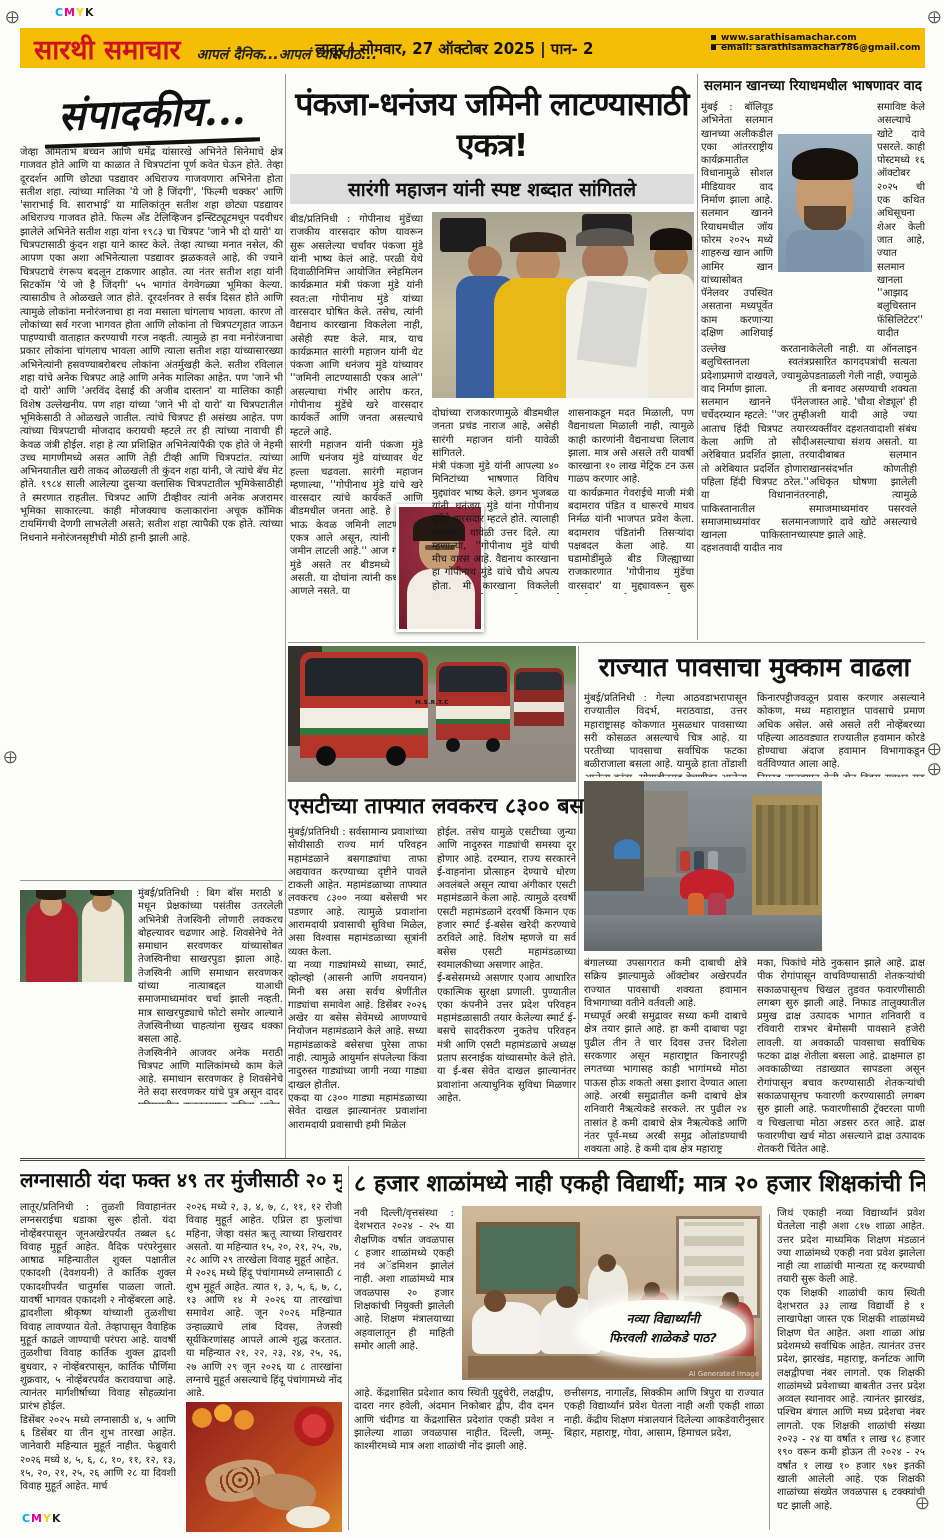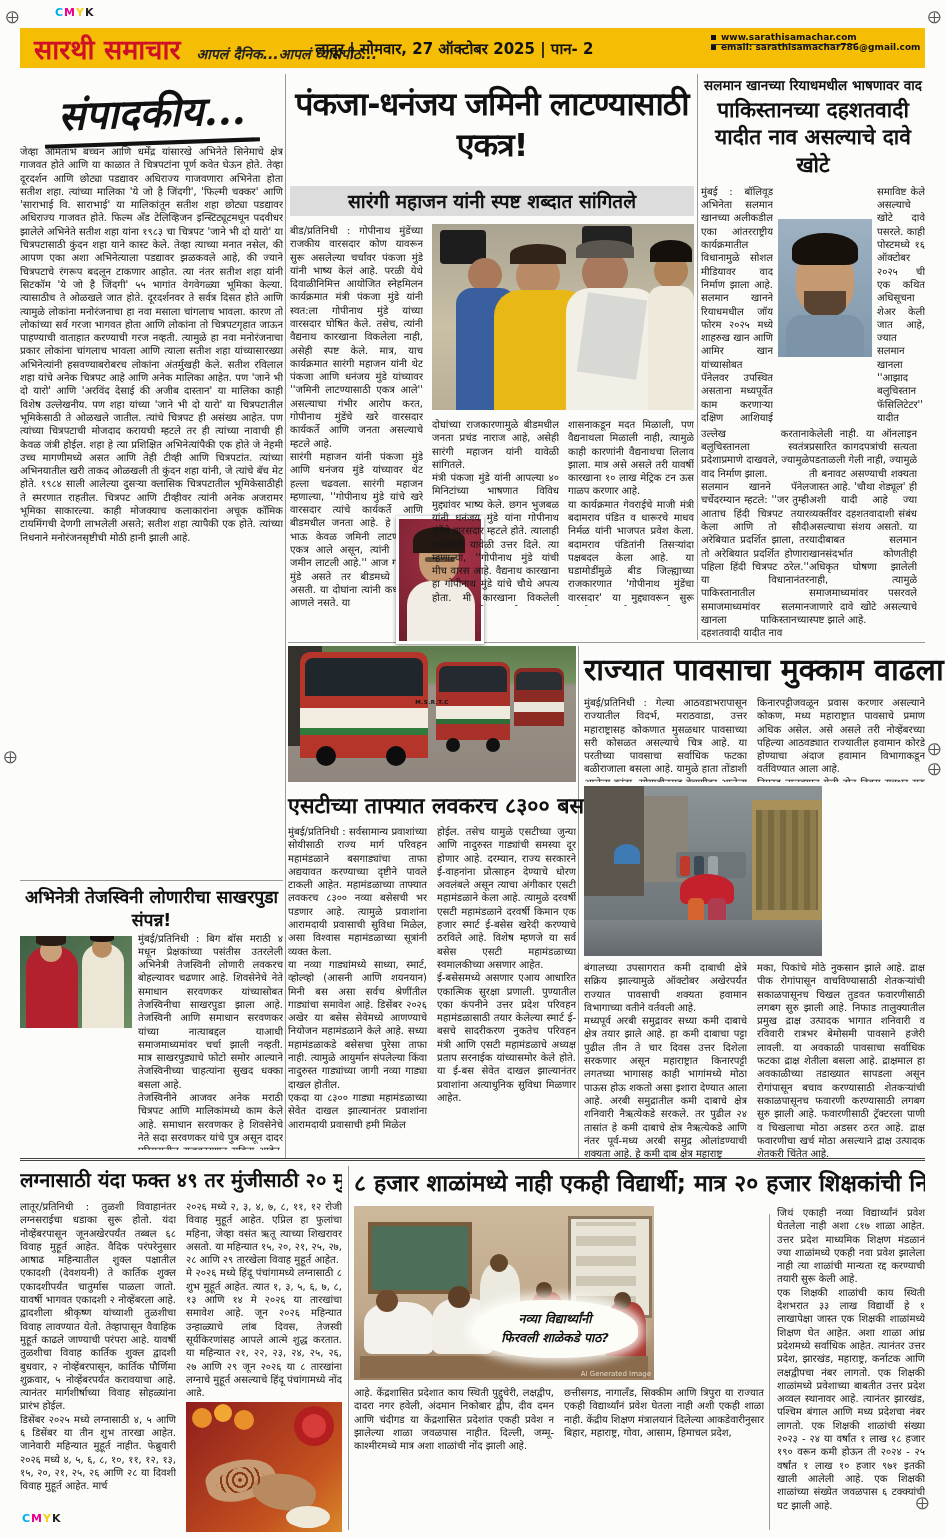--- a/index.html
+++ b/index.html
@@ -78,36 +78,35 @@
   <div class="abs vrule" style="left:769px;top:1214px;height:316px"></div>
 
   <div class="abs" style="left:20px;top:80px;width:263px;height:796px;overflow:hidden">
     <div style="text-align:center;margin-top:4px">
       <span class="edit-script">संपादकीय...</span>
     </div>
     <div class="body-txt" style="height:688px">जेव्हा अमिताभ बच्चन आणि धर्मेंद्र यांसारखे अभिनेते सिनेमाचे क्षेत्र गाजवत होते आणि या काळात ते चित्रपटांना पूर्ण कवेत घेऊन होते. तेव्हा दूरदर्शन आणि छोट्या पडद्यावर अधिराज्य गाजवणारा अभिनेता होता सतीश शहा. त्यांच्या मालिका 'ये जो है जिंदगी', 'फिल्मी चक्कर' आणि 'साराभाई वि. साराभाई' या मालिकांतून सतीश शहा छोट्या पडद्यावर अधिराज्य गाजवत होते. फिल्म अँड टेलिव्हिजन इन्स्टिट्यूटमधून पदवीधर झालेले अभिनेते सतीश शहा यांना १९८३ चा चित्रपट 'जाने भी दो यारो' या चित्रपटासाठी कुंदन शहा याने कास्ट केले. तेव्हा त्याच्या मनात नसेल, की आपण एका अशा अभिनेत्याला पडद्यावर झळकवले आहे, की ज्याने चित्रपटाचे रंगरूप बदलून टाकणार आहोत. त्या नंतर सतीश शहा यांनी सिटकॉम 'ये जो है जिंदगी' ५५ भागांत वेगवेगळ्या भूमिका केल्या. त्यासाठीच ते ओळखले जात होते. दूरदर्शनवर ते सर्वत्र दिसत होते आणि त्यामुळे लोकांना मनोरंजनाचा हा नवा मसाला चांगलाच भावला. कारण तो लोकांच्या सर्व गरजा भागवत होता आणि लोकांना तो चित्रपटगृहात जाऊन पाहण्याची वाताहात करण्याची गरज नव्हती. त्यामुळे हा नवा मनोरंजनाचा प्रकार लोकांना चांगलाच भावला आणि त्याला सतीश शहा यांच्यासारख्या अभिनेत्यांनी हसवण्याबरोबरच लोकांना अंतर्मुखही केले. सतीश रविलाल शहा यांचे अनेक चित्रपट आहे आणि अनेक मालिका आहेत. पण 'जाने भी दो यारो' आणि 'अरविंद देसाई की अजीब दास्तान' या मालिका काही विशेष उल्लेखनीय. पण शहा यांच्या 'जाने भी दो यारो' या चित्रपटातील भूमिकेसाठी ते ओळखले जातील. त्यांचे चित्रपट ही असंख्य आहेत. पण त्यांच्या चित्रपटाची मोजदाद करायची म्हटले तर ही त्यांच्या नावाची ही केवळ जंत्री होईल. शहा हे त्या प्रशिक्षित अभिनेत्यांपैकी एक होते जे नेहमी उच्च मागणीमध्ये असत आणि तेही टीव्ही आणि चित्रपटांत. त्यांच्या अभिनयातील खरी ताकद ओळखली ती कुंदन शहा यांनी, जे त्यांचे बॅच मेट होते. १९८४ साली आलेल्या दुसऱ्या क्लासिक चित्रपटातील भूमिकेसाठीही ते स्मरणात राहतील. चित्रपट आणि टीव्हीवर त्यांनी अनेक अजरामर भूमिका साकारल्या. काही मोजक्याच कलाकारांना अचूक कॉमिक टायमिंगची देणगी लाभलेली असते; सतीश शहा त्यापैकी एक होते. त्यांच्या निधनाने मनोरंजनसृष्टीची मोठी हानी झाली आहे.</div>
   </div>
 
   <div class="abs" style="left:20px;top:886px;width:263px;height:270px;overflow:hidden">
-    <div style="font-size:17.5px;font-weight:bold;text-align:center;line-height:1.3">अभिनेत्री तेजस्विनी लोणारीचा साखरपुडा संपन्न!</div>
     <div class="ph" style="float:left;width:112px;height:92px;margin:4px 6px 2px 0;background:linear-gradient(135deg,#3f5f45,#6d8f63)">
       <div style="left:6px;top:10px;width:52px;height:82px;background:#b3212f;border-radius:22px 22px 0 0"></div>
       <div style="left:20px;top:4px;width:22px;height:22px;background:#caa07a;border-radius:50%"></div>
       <div style="left:16px;top:0px;width:30px;height:10px;background:#2a1d15;border-radius:0 0 40% 40%"></div>
       <div style="left:62px;top:8px;width:42px;height:84px;background:#ece6d6;border-radius:18px 18px 0 0"></div>
       <div style="left:72px;top:2px;width:20px;height:20px;background:#b98c62;border-radius:50%"></div>
       <div style="left:70px;top:-2px;width:24px;height:8px;background:#1c1410;border-radius:0 0 40% 40%"></div>
     </div>
     <div class="body-txt" style="height:218px">मुंबई/प्रतिनिधी : बिग बॉस मराठी ४ मधून प्रेक्षकांच्या पसंतीस उतरलेली अभिनेत्री तेजस्विनी लोणारी लवकरच बोहल्यावर चढणार आहे. शिवसेनेचे नेते समाधान सरवणकर यांच्यासोबत तेजस्विनीचा साखरपुडा झाला आहे. तेजस्विनी आणि समाधान सरवणकर यांच्या नात्याबद्दल याआधी समाजमाध्यमांवर चर्चा झाली नव्हती. मात्र साखरपुड्याचे फोटो समोर आल्याने तेजस्विनीच्या चाहत्यांना सुखद धक्का बसला आहे.
 तेजस्विनीने आजवर अनेक मराठी चित्रपट आणि मालिकांमध्ये काम केले आहे. समाधान सरवणकर हे शिवसेनेचे नेते सदा सरवणकर यांचे पुत्र असून दादर परिसरातील राजकारणात सक्रिय आहेत. त्यामुळे कलाक्षेत्र आणि राजकीय वर्तुळ अशा दोन्ही क्षेत्रांतून या जोडप्यावर शुभेच्छांचा वर्षाव होत आहे. साखरपुड्याच्या कार्यक्रमाला दोन्ही कुटुंबांतील मोजकीच मंडळी उपस्थित होती. लाल रंगाच्या शालूत तेजस्विनीचा अतिशय सुंदर लूक दिसून आला, तर समाधान यांनी पांढऱ्या रंगाचा कुर्ता परिधान केला होता. लग्नाचा मुहूर्त लवकरच जाहीर होणार असल्याचे समजते.</div>
   </div>
 
   <div class="abs" style="left:290px;top:84px;width:404px">
     <div class="main-head">पंकजा-धनंजय जमिनी लाटण्यासाठी एकत्र!</div>
-    <div class="gray-sub" style="font-size:19px;padding:2px 8px;margin-top:20px">सारंगी महाजन यांनी स्पष्ट शब्दात सांगितले</div>
+    <div class="gray-sub" style="font-size:19px;padding:2px 8px;margin-top:8px">सारंगी महाजन यांनी स्पष्ट शब्दात सांगितले</div>
     <div style="position:relative;height:382px;margin-top:8px">
       <div class="body-txt abs" style="left:0;top:0;width:133px;height:382px">बीड/प्रतिनिधी : गोपीनाथ मुंडेंच्या राजकीय वारसदार कोण यावरून सुरू असलेल्या चर्चांवर पंकजा मुंडे यांनी भाष्य केलं आहे. परळी येथे दिवाळीनिमित्त आयोजित स्नेहमिलन कार्यक्रमात मंत्री पंकजा मुंडे यांनी स्वत:ला गोपीनाथ मुंडे यांच्या वारसदार घोषित केले. तसेच, त्यांनी वैद्यनाथ कारखाना विकलेला नाही, असेही स्पष्ट केले. मात्र, याच कार्यक्रमात सारंगी महाजन यांनी थेट पंकजा आणि धनंजय मुंडे यांच्यावर ''जमिनी लाटण्यासाठी एकत्र आले'' असल्याचा गंभीर आरोप करत, गोपीनाथ मुंडेंचे खरे वारसदार कार्यकर्ते आणि जनता असल्याचे म्हटले आहे.
 सारंगी महाजन यांनी पंकजा मुंडे आणि धनंजय मुंडे यांच्यावर थेट हल्ला चढवला. सारंगी महाजन म्हणाल्या, ''गोपीनाथ मुंडे यांचे खरे वारसदार त्यांचे कार्यकर्ते आणि बीडमधील जनता आहे. हे बहीण–भाऊ केवळ जमिनी लाटण्यासाठी एकत्र आले असून, त्यांनी माझीही जमीन लाटली आहे.'' आज गोपीनाथ मुंडे असते तर बीडमध्ये शांतता असती. या दोघांना त्यांनी कधीच पुढे आणले नसते. या</div>
 
       <div class="ph abs" style="left:142px;top:0;width:262px;height:186px;background:linear-gradient(180deg,#a9a391 0%,#c9c0a6 55%,#b9ae96 100%)">
         <div style="left:8px;top:6px;width:46px;height:34px;background:#1d1d1d;border-radius:4px"></div>
         <div style="left:150px;top:2px;width:50px;height:26px;background:#222;border-radius:4px"></div>
         <div style="left:36px;top:34px;width:34px;height:34px;background:#a9795a;border-radius:50%"></div>
         <div style="left:24px;top:64px;width:60px;height:122px;background:#3a5f9e;border-radius:16px 16px 0 0"></div>
         <div style="left:84px;top:30px;width:44px;height:44px;background:#b98a66;border-radius:50%"></div>
@@ -132,21 +131,20 @@
         <div class="body-txt" style="width:127px;height:188px">दोघांच्या राजकारणामुळे बीडमधील जनता प्रचंड नाराज आहे, असेही सारंगी महाजन यांनी यावेळी सांगितले.
 मंत्री पंकजा मुंडे यांनी आपल्या ४० मिनिटांच्या भाषणात विविध मुद्द्यांवर भाष्य केले. छगन भुजबळ यांनी धनंजय मुंडे यांना गोपीनाथ मुंडेंचे वारसदार म्हटले होते. त्यालाही पंकजांनी यावेळी उत्तर दिले. त्या म्हणाल्या, ''गोपीनाथ मुंडे यांची मीच वारस आहे. वैद्यनाथ कारखाना हा गोपीनाथ मुंडे यांचे चौथे अपत्य होता. मी कारखाना विकलेली पंकजा मुंडे नाही.'' सर्व कारखान्यांना</div>
         <div class="body-txt" style="width:126px;height:188px">शासनाकडून मदत मिळाली, पण वैद्यनाथला मिळाली नाही, त्यामुळे काही कारणांनी वैद्यनाथचा लिलाव झाला. मात्र असे असले तरी यावर्षी कारखाना १० लाख मेट्रिक टन ऊस गाळप करणार आहे.
 या कार्यक्रमात गेवराईचे माजी मंत्री बदामराव पंडित व धारूरचे माधव निर्मळ यांनी भाजपत प्रवेश केला. बदामराव पंडितांनी तिसऱ्यांदा पक्षबदल केला आहे. या घडामोडींमुळे बीड जिल्ह्याच्या राजकारणात 'गोपीनाथ मुंडेंचा वारसदार' या मुद्द्यावरून सुरू असलेल्या चर्चांना आणखी धार चढली आहे.</div>
       </div>
     </div>
   </div>
 
   <div class="abs" style="left:701px;top:76px;width:224px;height:562px;overflow:hidden">
     <div style="font-size:13.5px;font-weight:bold;text-align:center;white-space:nowrap">सलमान खानच्या रियाधमधील भाषणावर वाद</div>
-    <div style="font-size:21px;font-weight:bold;text-align:center;line-height:1.3;margin-top:3px">पाकिस्तानच्या दहशतवादी यादीत नाव असल्याचे दावे खोटे</div>
     <div style="display:flex;gap:5px;margin-top:6px;height:238px">
       <div class="body-txt" style="width:72px;height:238px">मुंबई : बॉलिवूड अभिनेता सलमान खानच्या अलीकडील एका आंतरराष्ट्रीय कार्यक्रमातील विधानामुळे सोशल मीडियावर वाद निर्माण झाला आहे. सलमान खानने रियाधमधील जॉय फोरम २०२५ मध्ये शाहरुख खान आणि आमिर खान यांच्यासोबत पॅनेलवर उपस्थित असताना मध्यपूर्वेत काम करणाऱ्या दक्षिण आशियाई समुदायाचा</div>
       <div style="width:94px">
         <div class="ph" style="width:94px;height:138px;margin-top:34px;background:linear-gradient(180deg,#9db1c2,#8098ab)">
           <div style="left:18px;top:30px;width:58px;height:66px;background:#c59a72;border-radius:42%"></div>
           <div style="left:14px;top:14px;width:66px;height:32px;background:#17110c;border-radius:50% 50% 20% 20%"></div>
           <div style="left:26px;top:72px;width:42px;height:26px;background:#5a4331;border-radius:0 0 45% 45%"></div>
           <div style="left:8px;top:96px;width:78px;height:42px;background:#7d93a8;border-radius:16px 16px 0 0"></div>
         </div>
       </div>
@@ -183,21 +181,21 @@
     <div style="display:flex;gap:10px">
       <div class="body-txt" style="width:139px;height:312px">मुंबई/प्रतिनिधी : सर्वसामान्य प्रवाशांच्या सोयीसाठी राज्य मार्ग परिवहन महामंडळाने बसगाड्यांचा ताफा अद्ययावत करण्याच्या दृष्टीने पावले टाकली आहेत. महामंडळाच्या ताफ्यात लवकरच ८३०० नव्या बसेसची भर पडणार आहे. त्यामुळे प्रवाशांना आरामदायी प्रवासाची सुविधा मिळेल, असा विश्वास महामंडळाच्या सूत्रांनी व्यक्त केला.
 या नव्या गाड्यांमध्ये साध्या, स्मार्ट, व्होल्व्हो (आसनी आणि शयनयान) मिनी बस असा सर्वच श्रेणींतील गाड्यांचा समावेश आहे. डिसेंबर २०२६ अखेर या बसेस सेवेमध्ये आणण्याचे नियोजन महामंडळाने केले आहे. सध्या महामंडळाकडे बसेसचा पुरेसा ताफा नाही. त्यामुळे आयुर्मान संपलेल्या किंवा नादुरुस्त गाड्यांच्या जागी नव्या गाड्या दाखल होतील.
 एकदा या ८३०० गाड्या महामंडळाच्या सेवेत दाखल झाल्यानंतर प्रवाशांना आरामदायी प्रवासाची हमी मिळेल</div>
       <div class="body-txt" style="width:139px;height:312px">होईल. तसेच यामुळे एसटीच्या जुन्या आणि नादुरुस्त गाड्यांची समस्या दूर होणार आहे. दरम्यान, राज्य सरकारने ई-वाहनांना प्रोत्साहन देण्याचे धोरण अवलंबले असून त्याचा अंगीकार एसटी महामंडळाने केला आहे. त्यामुळे दरवर्षी एसटी महामंडळाने दरवर्षी किमान एक हजार स्मार्ट ई-बसेस खरेदी करण्याचे ठरविले आहे. विशेष म्हणजे या सर्व बसेस एसटी महामंडळाच्या स्वमालकीच्या असणार आहेत.
 ई-बसेसमध्ये असणार एआय आधारित एकात्मिक सुरक्षा प्रणाली. पुण्यातील एका कंपनीने उत्तर प्रदेश परिवहन महामंडळासाठी तयार केलेल्या स्मार्ट ई-बसचे सादरीकरण नुकतेच परिवहन मंत्री आणि एसटी महामंडळाचे अध्यक्ष प्रताप सरनाईक यांच्यासमोर केले होते. या ई-बस सेवेत दाखल झाल्यानंतर प्रवाशांना अत्याधुनिक सुविधा मिळणार आहेत.</div>
     </div>
   </div>
 
   <div class="abs" style="left:584px;top:648px;width:341px">
-    <div class="head-md" style="font-size:30px">राज्यात पावसाचा मुक्काम वाढला</div>
+    <div class="head-md" style="font-size:26px">राज्यात पावसाचा मुक्काम वाढला</div>
     <div style="display:flex;gap:10px;margin-top:7px">
       <div class="body-txt" style="width:163px;height:86px">मुंबई/प्रतिनिधी : गेल्या आठवडाभरापासून राज्यातील विदर्भ, मराठवाडा, उत्तर महाराष्ट्रासह कोकणात मुसळधार पावसाच्या सरी कोसळत असल्याचे चित्र आहे. या परतीच्या पावसाचा सर्वाधिक फटका बळीराजाला बसला आहे. यामुळे हाता तोंडाशी आलेला कांदा, सोयाबीनसह वेचणीवर आलेला कापूस, मका, टोमॅटो, भाजीपाला आदी पिकांचे मोठे नुकसान झाले</div>
       <div class="body-txt" style="width:168px;height:86px">किनारपट्टीजवळून प्रवास करणार असल्याने कोकण, मध्य महाराष्ट्रात पावसाचे प्रमाण अधिक असेल. असे असले तरी नोव्हेंबरच्या पहिल्या आठवड्यात राज्यातील हवामान कोरडे होण्याचा अंदाज हवामान विभागाकडून वर्तविण्यात आला आहे.
 निफाड तालुक्यात गेली दोन दिवस रात्रभर सुरु राहिलेल्या बेमोसमी पावसाने द्राक्ष, कांदा,</div>
     </div>
     <div style="display:flex;gap:8px;margin-top:4px">
       <div class="ph" style="width:238px;height:170px;background:linear-gradient(180deg,#8d9497 0%,#777e81 55%,#696f72 100%)">
         <div style="left:0;top:0;width:60px;height:110px;background:#5c564e"></div>
         <div style="left:60px;top:10px;width:44px;height:86px;background:#8b8478"></div>
         <div style="left:168px;top:14px;width:70px;height:120px;background:#a8915a"></div>
@@ -241,20 +239,21 @@
         </div>
       </div>
     </div>
   </div>
 
   <div class="abs" style="left:354px;top:1166px;width:571px;height:366px;overflow:hidden">
     <div class="head-md" style="font-size:23px">८ हजार शाळांमध्ये नाही एकही विद्यार्थी; मात्र २० हजार शिक्षकांची नियुक्ती</div>
     <div style="display:flex;margin-top:8px">
       <div style="width:410px">
         <div style="display:flex;gap:8px">
+          <div class="body-txt" style="width:100px;height:174px">नवी दिल्ली/वृत्तसंस्था : देशभरात २०२४ - २५ या शैक्षणिक वर्षात जवळपास ८ हजार शाळांमध्ये एकही नवं अॅडमिशन झालेलं नाही. अशा शाळांमध्ये मात्र जवळपास २० हजार शिक्षकांची नियुक्ती झालेली आहे. शिक्षण मंत्रालयाच्या अहवालातून ही माहिती समोर आली आहे.</div>
           <div class="ph" style="width:300px;height:174px;background:linear-gradient(180deg,#cdb89c 0%,#c0a98c 60%,#9c7f62 100%)">
             <div style="left:14px;top:16px;width:96px;height:64px;background:#4d6e58;border:4px solid #7a5b3c"></div>
             <div style="left:214px;top:10px;width:78px;height:96px;background:#e9e4d8;border:3px solid #8a775e"></div>
             <div style="left:222px;top:16px;width:60px;height:84px;background:repeating-linear-gradient(0deg,#cfc7b6 0 10px,#e9e4d8 10px 20px),repeating-linear-gradient(90deg,rgba(120,100,70,.5) 0 2px,transparent 2px 16px)"></div>
             <div style="left:10px;top:96px;width:70px;height:52px;background:#f4f2ec;border-radius:40% 40% 8px 8px"></div>
             <div style="left:22px;top:84px;width:22px;height:22px;background:#6e4b2e;border-radius:50%"></div>
             <div style="left:78px;top:92px;width:62px;height:56px;background:#f1efe8;border-radius:40% 40% 8px 8px"></div>
             <div style="left:94px;top:80px;width:22px;height:22px;background:#5d3f27;border-radius:50%"></div>
             <div style="left:126px;top:58px;width:40px;height:70px;background:#eceadf;border-radius:35% 35% 6px 6px"></div>
             <div style="left:136px;top:48px;width:18px;height:18px;background:#63452a;border-radius:50%"></div>

